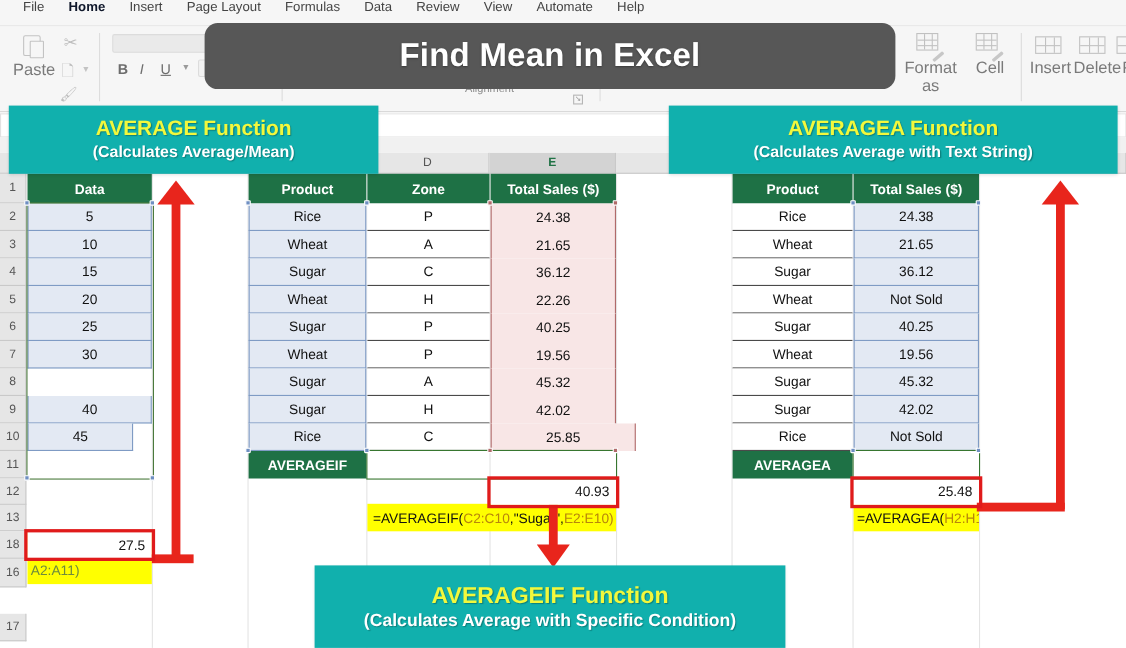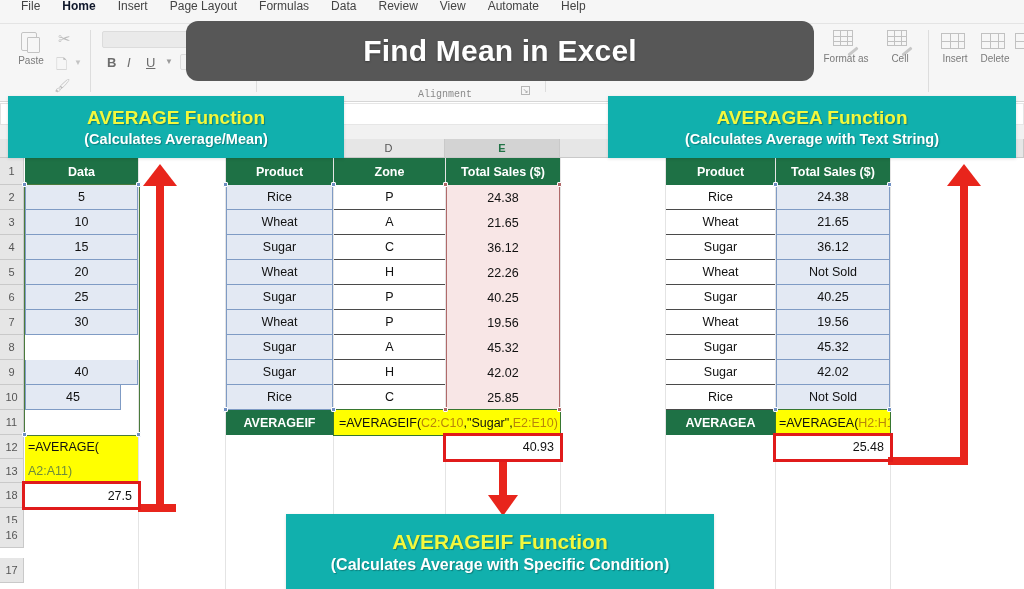--- a/index.html
+++ b/index.html
@@ -30,21 +30,21 @@
   .ribbon-body {
     position:absolute; left:0; top:24px; width:1024px; height:78px;
     background:#f6f6f6; border-bottom:1px solid #d6d6d6;
   }
   .rgroup-sep { position:absolute; top:6px; width:1px; height:62px; background:#dddddd; }
   .grp-label {
     position:absolute; bottom:2px; width:100%; text-align:center;
     font-size:10px; color:#8a8a8a;
   }
   .icon-btn {
-    position:absolute; text-align:center; color:#7a7a7a; font-size:10px;
+    position:absolute; text-align:center; color:#7a7a7a; font-size:15px;
   }
   .icon-glyph { display:block; margin:0 auto 1px; opacity:.55; }
 
   
   .paste-ico { width:22px; height:24px; position:relative; }
   .paste-ico .board {
     position:absolute; left:1px; top:2px; width:16px; height:19px;
     border:1.6px solid #9a9a9a; border-radius:2px;
   }
   .paste-ico .sheet {
@@ -134,21 +134,21 @@
     background:#1e7145; color:#fff; font-weight:bold; font-size:12.5px;
     justify-content:center;
   }
   .data-blue { background:#e3e9f3; border-bottom:1px solid #7f9bc4; }
   .data-pink { background:#f8e6e6; }
   .data-white{ background:#ffffff; border-bottom:1px solid #4a4a4a; }
 
   .sel-blue  { border-left:1px solid #7f9bc4; border-right:1px solid #7f9bc4; }
   .sel-pink  { border-left:1px solid #b06a6a; border-right:1px solid #b06a6a; }
 
-  .yellowcell { background:#ffff00; }
+  .yellowcell { background:#ffff00;margin-top:48px; }
   .f-black { color:#111; }
   .f-green { color:#6e8b3d; }
   .f-gold  { color:#b8860b; }
 
   .handle {
     position:absolute; width:5px; height:5px; background:#6f8fc2;
     border:1px solid #fff; border-radius:1px; z-index:40;
   }
   .handle.pink { background:#b06a6a; }
 
@@ -246,21 +246,21 @@
     <div class="fontbox" style="left:202px; top:30px; width:18px; height:16px; background:#f2f2f2;"></div>
     <div class="fontbox" style="left:224px; top:30px; width:18px; height:16px; background:#f2f2f2;"></div>
     <div class="rgroup-sep" style="left:256px;"></div>
 
     <div class="fontbox" style="left:272px; top:10px; width:20px; height:15px; background:#f2f2f2;"></div>
     <div class="fontbox" style="left:296px; top:10px; width:20px; height:15px; background:#f2f2f2;"></div>
     <div class="fontbox" style="left:320px; top:10px; width:20px; height:15px; background:#f2f2f2;"></div>
     <div class="fontbox" style="left:272px; top:32px; width:20px; height:15px; background:#f2f2f2;"></div>
     <div class="fontbox" style="left:296px; top:32px; width:20px; height:15px; background:#f2f2f2;"></div>
     <div class="fontbox" style="left:320px; top:32px; width:20px; height:15px; background:#f2f2f2;"></div>
-    <div class="grp-label" style="left:380px; top:auto; bottom:1px; width:130px;font-family:Liberation Mono, monospace;">Alignment</div>
+    <div class="grp-label" style="left:380px; top:auto; bottom:14px; width:130px;">Alignment</div>
     <div class="dialog-launcher" style="left:521px; top:62px;">↘</div>
     <div class="rgroup-sep" style="left:545px;"></div>
 
     <div class="fontbox" style="left:560px; top:10px; width:100px; height:16px;"></div>
 
     <div class="icon-btn" style="left:818px; top:6px; width:56px;">
       <span class="icon-glyph tbl-ico">
         <span class="g"></span>
           <span class="pen"></span>
       </span>
@@ -322,21 +322,21 @@
     <div class="rowhead" style="top:146px; height:25px; line-height:25px;">6</div>
     <div class="rowhead" style="top:171px; height:25px; line-height:25px;">7</div>
     <div class="rowhead" style="top:196px; height:25px; line-height:25px;">8</div>
     <div class="rowhead" style="top:221px; height:25px; line-height:25px;">9</div>
     <div class="rowhead" style="top:246px; height:25px; line-height:25px;">10</div>
     <div class="rowhead" style="top:271px; height:25px; line-height:25px;">11</div>
     <div class="rowhead" style="top:296px; height:24px; line-height:24px;">12</div>
     <div class="rowhead" style="top:320px; height:24px; line-height:24px;">13</div>
     <div class="rowhead" style="top:344px; height:25px; line-height:25px;">18</div>
     <div class="rowhead" style="top:369px; height:25px; line-height:25px;">15</div>
-    <div class="rowhead" style="top:384px; height:25px; line-height:25px;">16</div>
+    <div class="rowhead" style="top:370px; height:25px; line-height:25px;">16</div>
     <div class="rowhead" style="top:419px; height:25px; line-height:25px;">17</div>
 
     <div class="gridline-v" style="left:138px; top:19px; height:431px;"></div>
     <div class="gridline-v" style="left:225px; top:19px; height:431px;"></div>
     <div class="gridline-v" style="left:333px; top:19px; height:431px;"></div>
     <div class="gridline-v" style="left:445px; top:19px; height:431px;"></div>
     <div class="gridline-v" style="left:560px; top:19px; height:431px;"></div>
     <div class="gridline-v" style="left:665px; top:19px; height:431px;"></div>
     <div class="gridline-v" style="left:775px; top:19px; height:431px;"></div>
     <div class="gridline-v" style="left:890px; top:19px; height:431px;"></div>
@@ -389,21 +389,21 @@
     <div class="cell c-center data-white" style="left:334px; top:246px; width:111px; height:25px;">C</div>
 
     <div class="cell c-center data-pink sel-pink" style="left:446px; top:46px;  width:114px; height:25px;">24.38</div>
     <div class="cell c-center data-pink sel-pink" style="left:446px; top:71px;  width:114px; height:25px;">21.65</div>
     <div class="cell c-center data-pink sel-pink" style="left:446px; top:96px;  width:114px; height:25px;">36.12</div>
     <div class="cell c-center data-pink sel-pink" style="left:446px; top:121px; width:114px; height:25px;">22.26</div>
     <div class="cell c-center data-pink sel-pink" style="left:446px; top:146px; width:114px; height:25px;">40.25</div>
     <div class="cell c-center data-pink sel-pink" style="left:446px; top:171px; width:114px; height:25px;">19.56</div>
     <div class="cell c-center data-pink sel-pink" style="left:446px; top:196px; width:114px; height:25px;">45.32</div>
     <div class="cell c-center data-pink sel-pink" style="left:446px; top:221px; width:114px; height:25px;">42.02</div>
-    <div class="cell c-center data-pink sel-pink" style="left:446px; top:246px; width:114px; height:25px;">25.85</div>
+    <div class="cell c-center data-pink sel-pink" style="left:446px; top:246px; width:132px; height:25px;">25.85</div>
 
     <div class="handle" style="left:223px; top:43px;"></div>
     <div class="handle" style="left:331px; top:43px;"></div>
     <div class="handle" style="left:223px; top:268px;"></div>
     <div class="handle" style="left:331px; top:268px;"></div>
 
     <div class="handle pink" style="left:443px; top:43px;"></div>
     <div class="handle pink" style="left:557px; top:43px;"></div>
     <div class="handle pink" style="left:443px; top:268px;"></div>
     <div class="handle pink" style="left:557px; top:268px;"></div>

